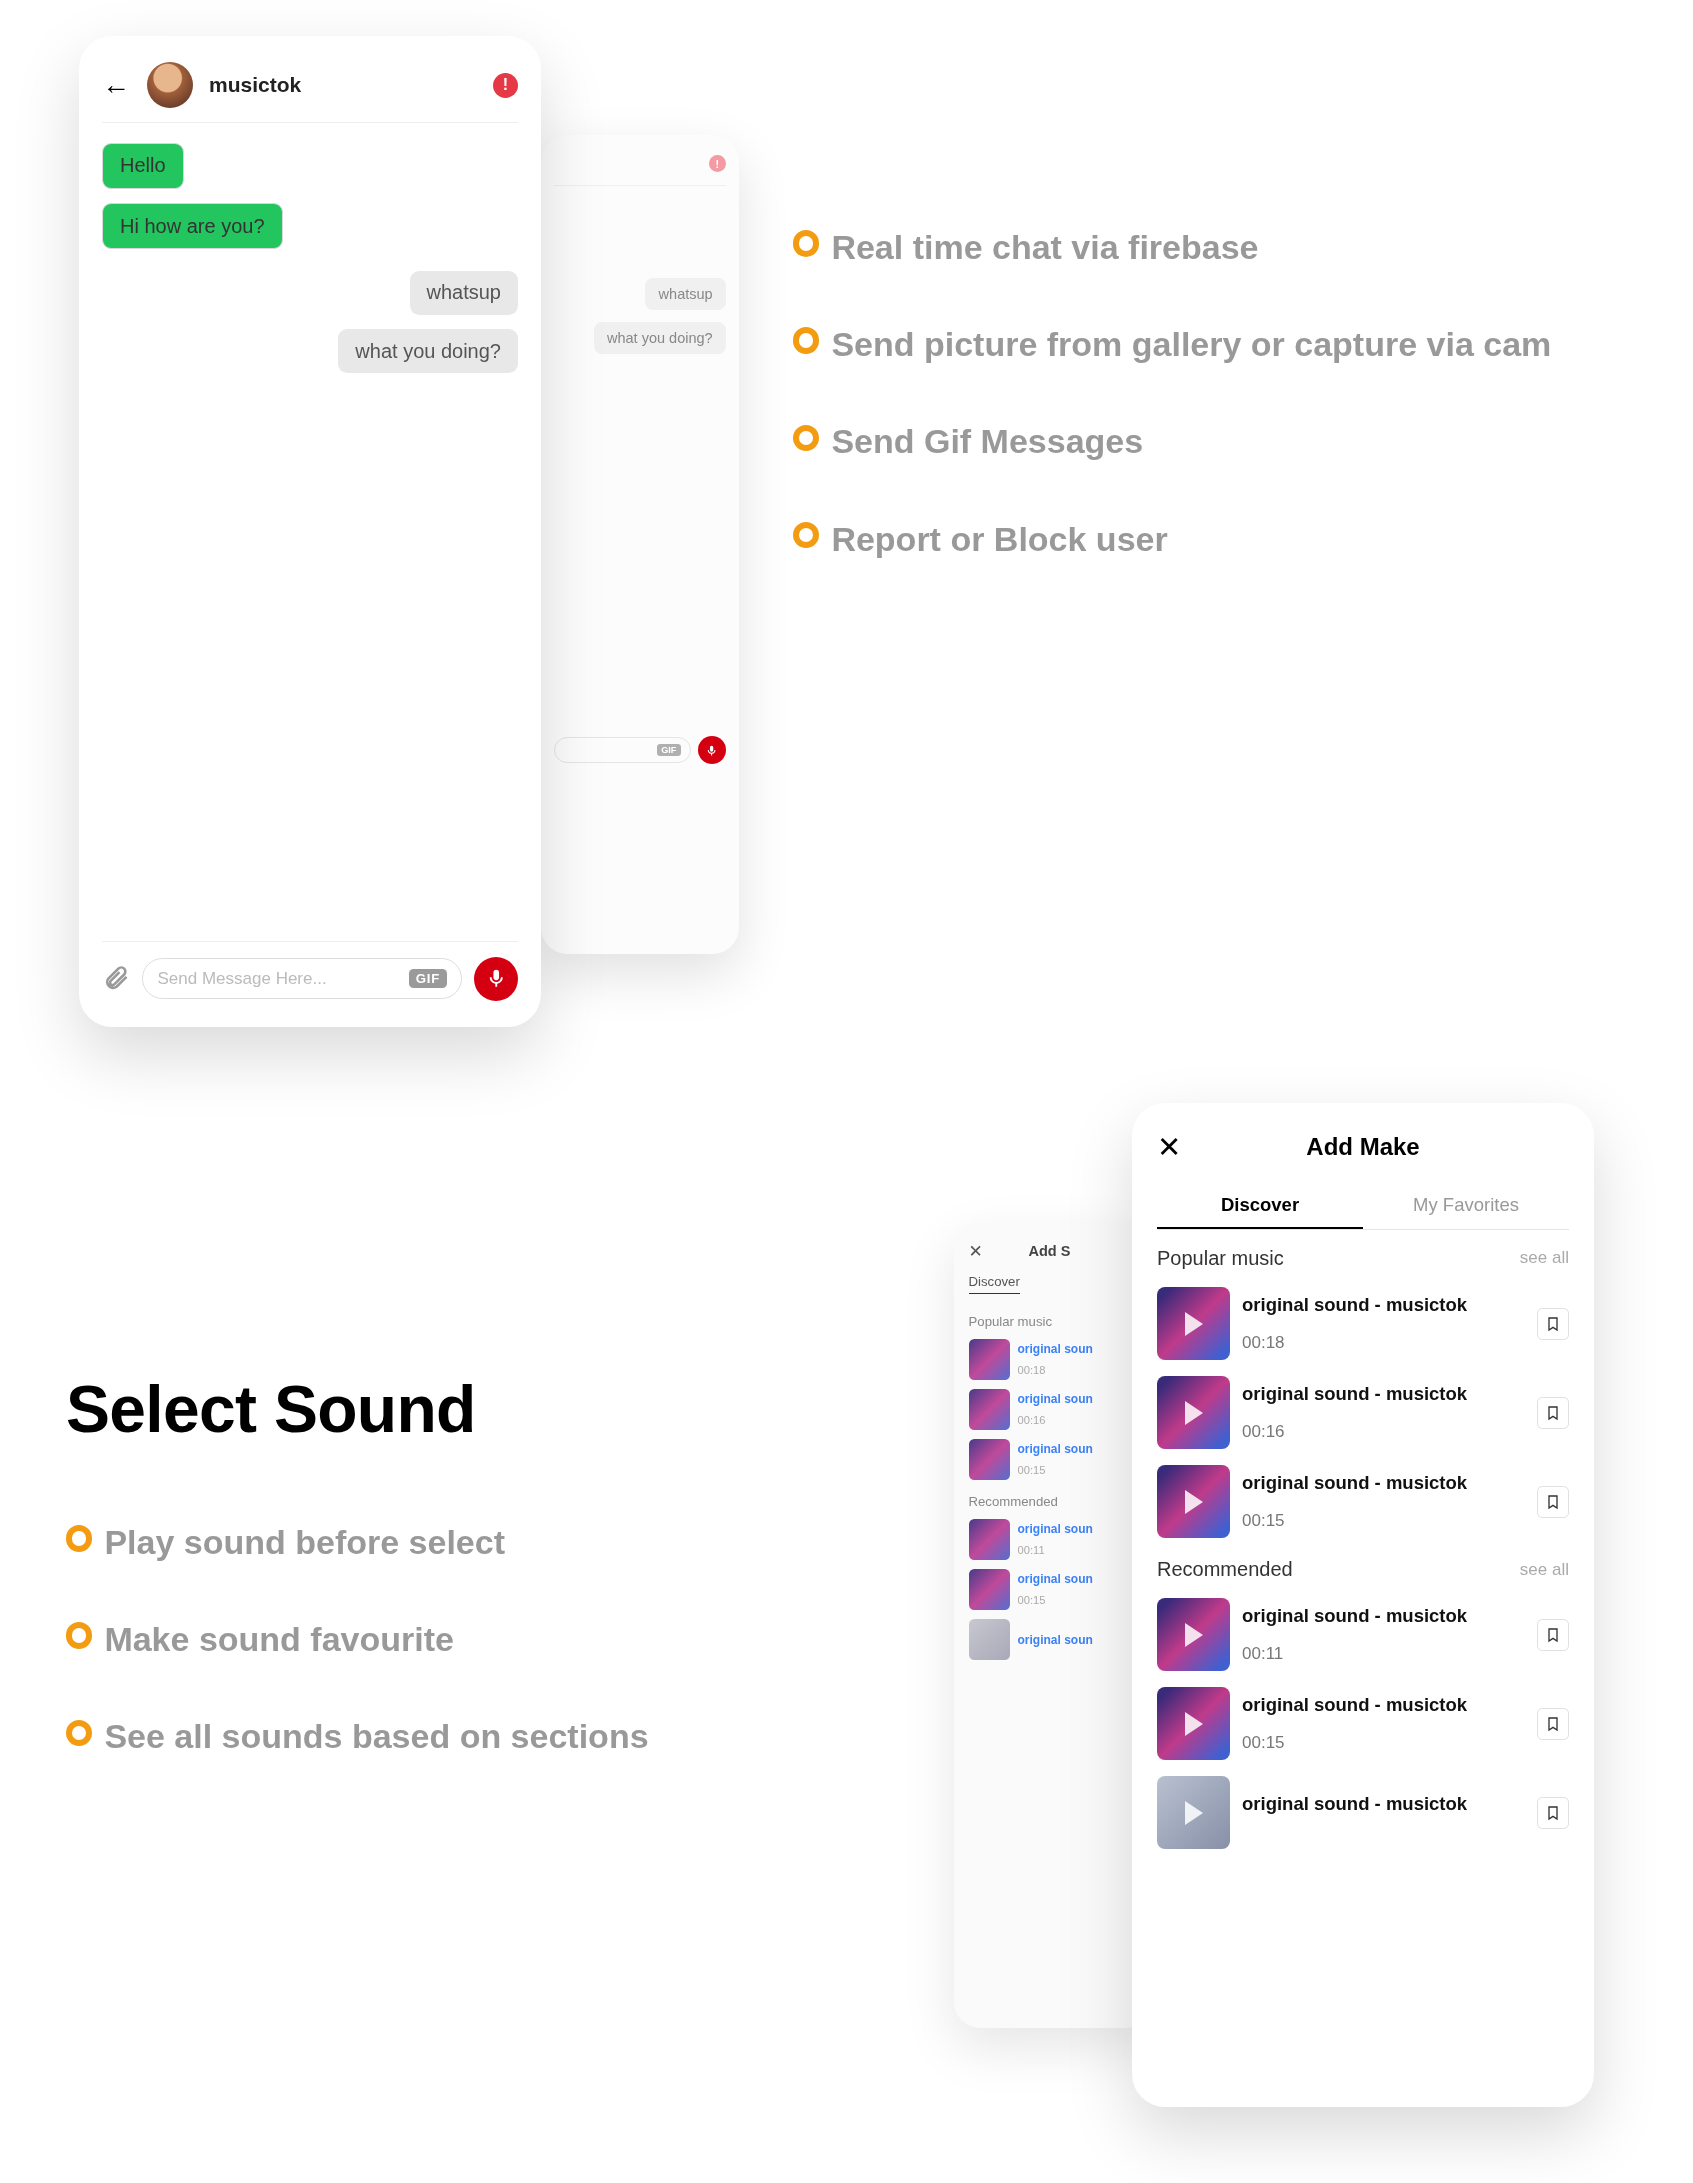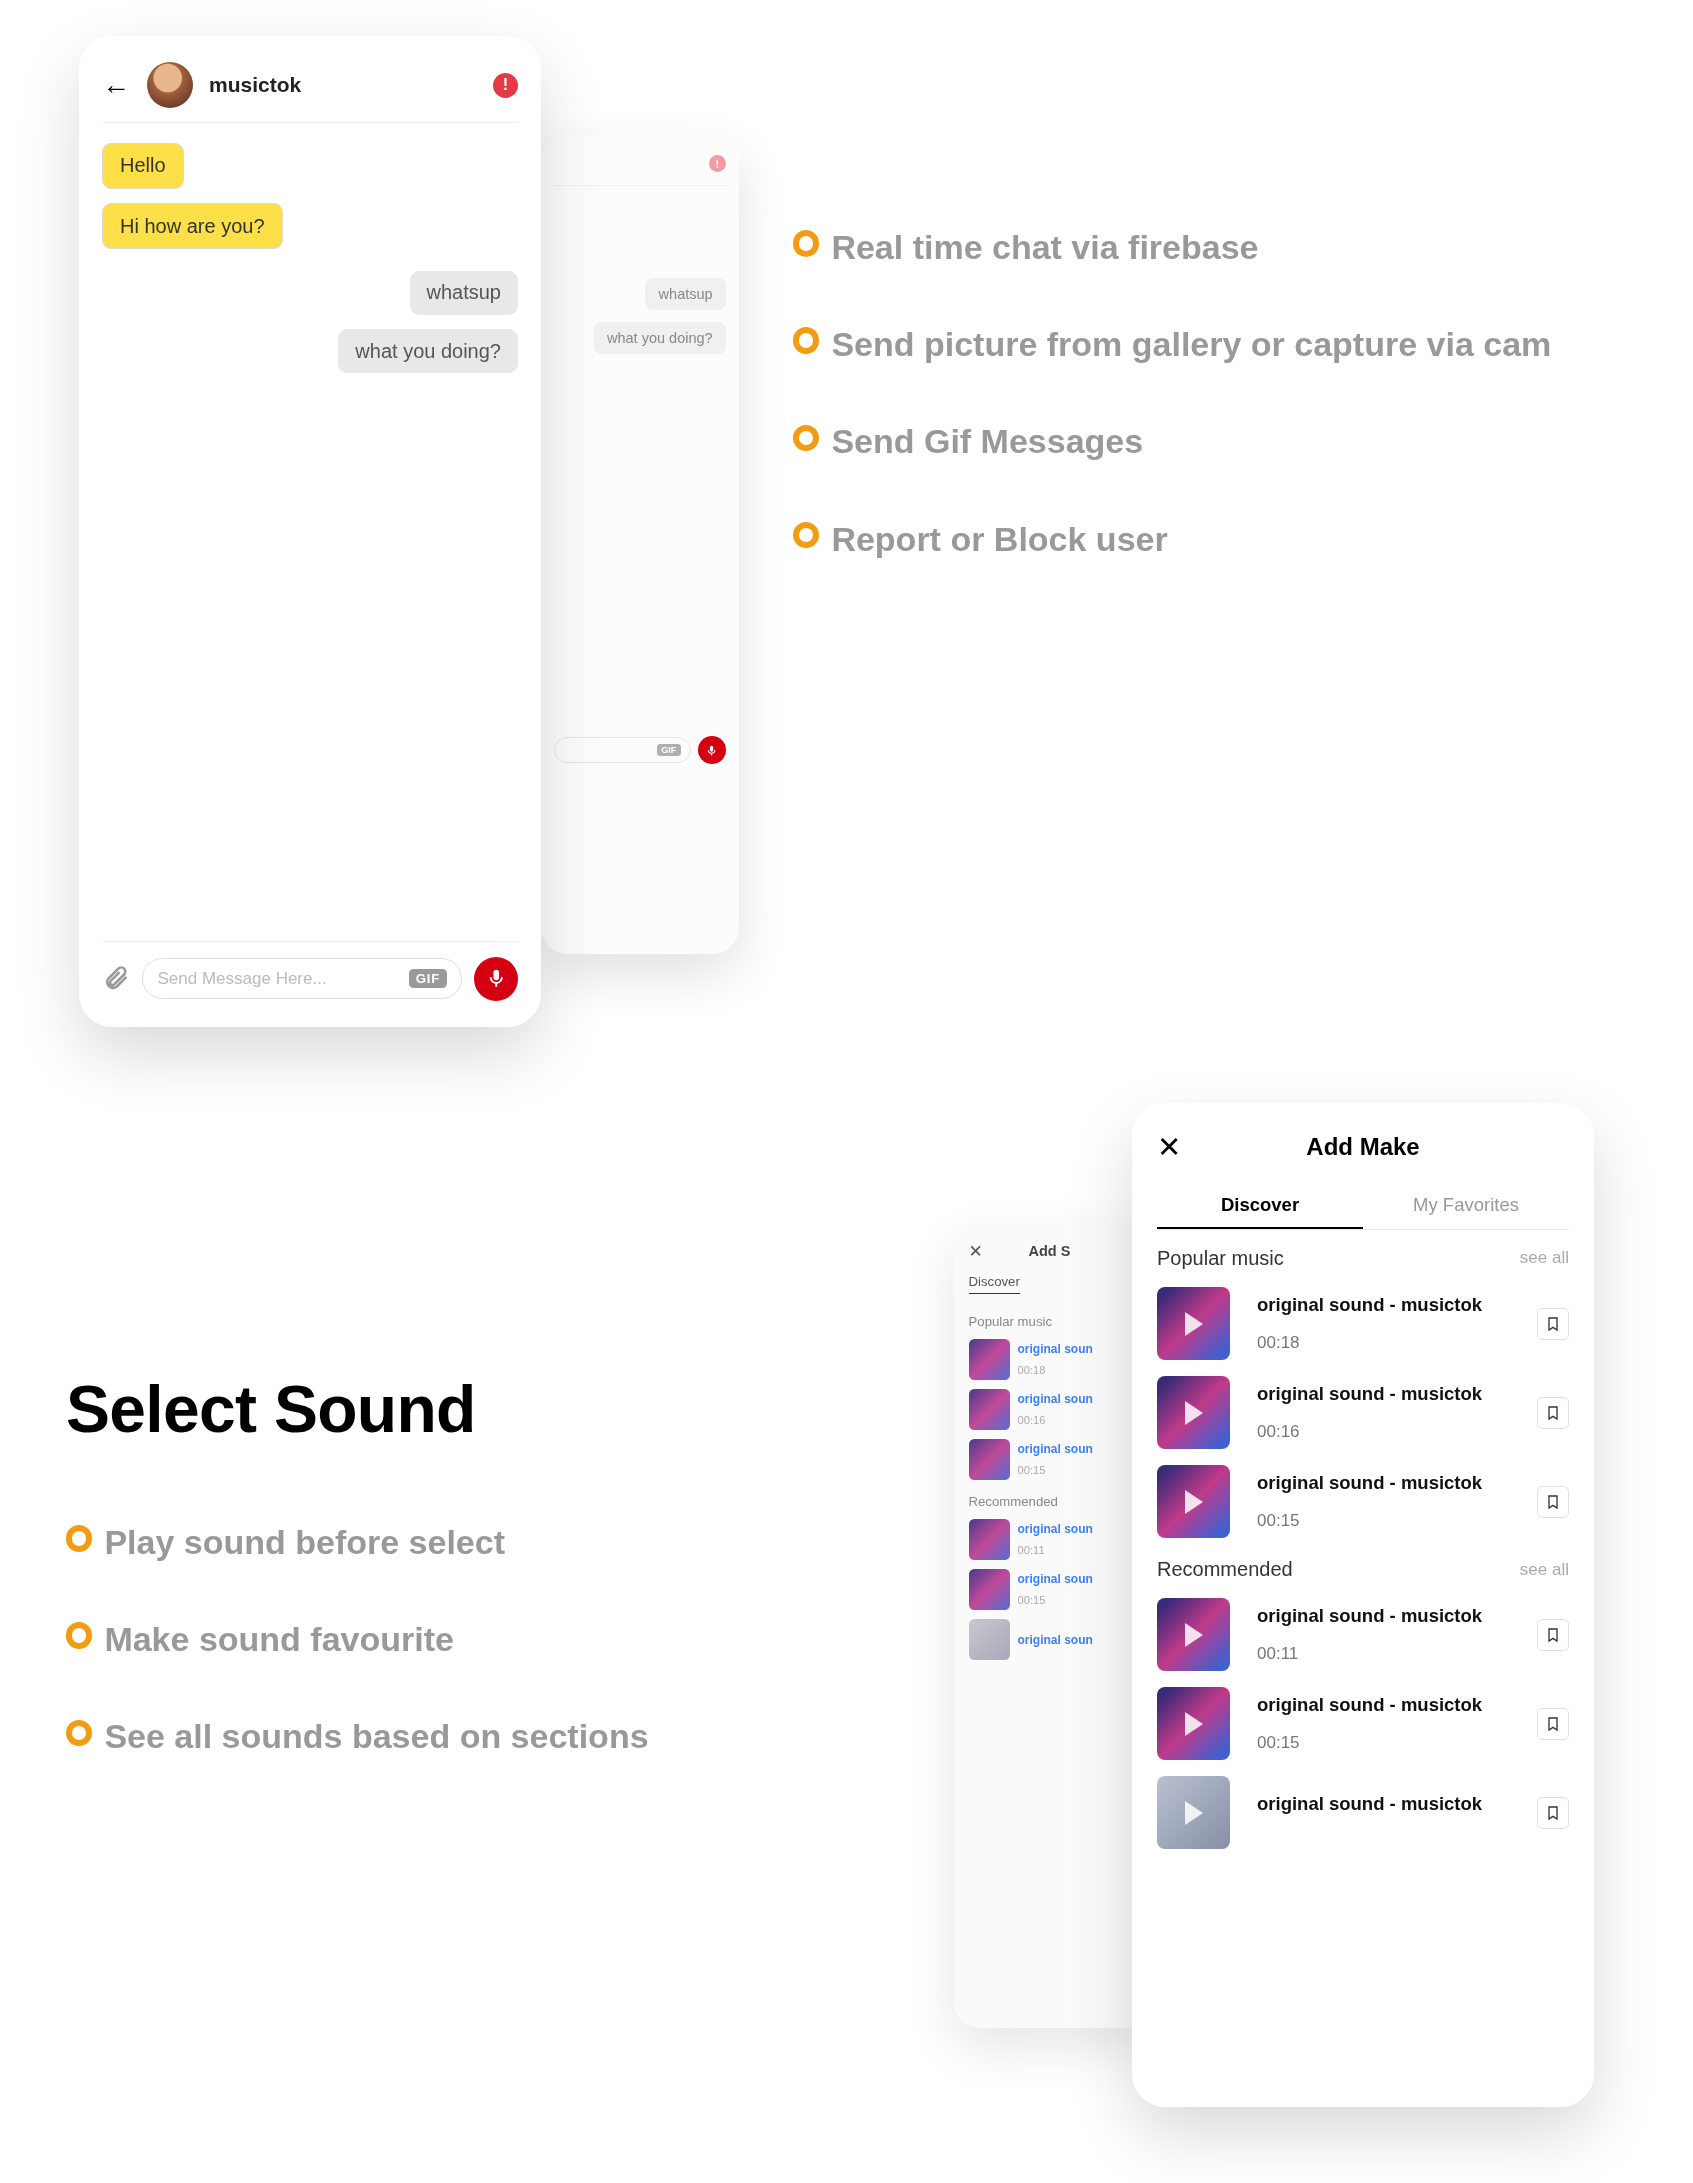--- a/index.html
+++ b/index.html
@@ -14,21 +14,21 @@
 .chat-header { display: flex; align-items: center; gap: 16.5px; padding-bottom: 13.2px; border-bottom: 0.7px solid #eee; }
 .back-arrow { font-size: 28px; font-weight: 700; }
 .avatar { width: 46px; height: 46px; border-radius: 50%; background: linear-gradient(135deg,#c98a5a,#8a4a2a); display: flex; align-items: center; justify-content: center; overflow: hidden; }
 .avatar-inner { width: 100%; height: 100%; background: radial-gradient(circle at 45% 35%, #e8b68c 35%, #a0603a 38%, #6a3a2a 80%); }
 .chat-user { font-weight: 700; font-size: 21px; color: #222; flex: 1; }
 .alert-badge { width: 25px; height: 25px; border-radius: 50%; background: #e63946; color: #fff; display: flex; align-items: center; justify-content: center; font-weight: 900; font-size: 16px; }
 .alert-badge-sm { width: 17px; height: 17px; border-radius: 50%; background: #f49aa3; color: #fff; display: flex; align-items: center; justify-content: center; font-weight: 900; font-size: 10.6px; }
 
 .chat-body { flex: 1; padding-top: 20px; }
 .msg { display: inline-block; padding: 10.6px 17px; border-radius: 9.2px; font-size: 20px; margin-bottom: 14.5px; }
-.msg-in { background: #fde047; border: 1.3px solid #d8d8d8; color: #333; }
+.msg-in { background: #22c55e; border: 1.3px solid #d8d8d8; color: #333; }
 .msg-out { background: #e8e8e8; color: #555; float: right; clear: both; }
 .msg-out-sm { background: #f0f0f0; color: #888; float: right; clear: both; font-size: 14.5px; padding: 8px 13.2px; border-radius: 8px; margin-bottom: 12px; }
 .clear { clear: both; }
 
 .chat-input-row { display: flex; align-items: center; gap: 12px; border-top: 0.7px solid #eee; padding-top: 14.5px; }
 .clip-icon svg { width: 28px; height: 28px; }
 .input-box { flex: 1; border: 1.3px solid #ddd; border-radius: 26.4px; padding: 9.2px 14.5px; display: flex; align-items: center; justify-content: space-between; }
 .input-placeholder { color: #bbb; font-size: 17px; }
 .gif-badge { background: #9a9a9a; color: #fff; font-weight: 800; font-size: 13.2px; padding: 2px 6.6px; border-radius: 4.6px; letter-spacing: 0.7px; }
 .mic-btn { width: 44px; height: 44px; border-radius: 50%; background: #d40012; display: flex; align-items: center; justify-content: center; }
@@ -62,21 +62,21 @@
 .close-x { font-size: 29px; font-weight: 400; color: #000; width: 40px; }
 .sound-title { flex: 1; text-align: center; font-weight: 800; font-size: 24px; padding-right: 40px; }
 .tabs { display: flex; border-bottom: 0.7px solid #e5e5e5; margin-bottom: 17px; }
 .tab { flex: 1; text-align: center; padding: 10.6px 0; font-size: 18.5px; color: #999; }
 .tab.active { color: #000; font-weight: 700; border-bottom: 2.6px solid #000; }
 
 .section-row { display: flex; justify-content: space-between; align-items: center; margin: 12px 0 9.2px; }
 .section-label { font-size: 20px; color: #333; }
 .see-all { font-size: 17px; color: #aaa; }
 
-.sound-item { display: flex; align-items: center; gap: 27px; padding: 8px 0; }
+.sound-item { display: flex; align-items: center; gap: 12px; padding: 8px 0; }
 .thumb { width: 73px; height: 73px; border-radius: 8px; background: linear-gradient(135deg,#3a2a7a 10%,#c03a8a 50%,#4060d0 90%); position: relative; display: flex; align-items: center; justify-content: center; flex-shrink: 0; }
 .thumb::after { content: ""; width: 0; height: 0; border-left: 18.5px solid rgba(255,255,255,0.85); border-top: 12px solid transparent; border-bottom: 12px solid transparent; }
 .sound-info { flex: 1; }
 .sound-name { font-weight: 800; font-size: 18.5px; color: #111; margin-bottom: 17px; }
 .sound-time { font-size: 17px; color: #777; }
 .bookmark-box { width: 32px; height: 32px; border: 1.3px solid #e0e0e0; border-radius: 5.3px; display: flex; align-items: center; justify-content: center; flex-shrink: 0; }
 .bookmark-box svg { width: 16px; height: 16px; fill: none; stroke: #333; stroke-width: 2; }
 
 
 .phone-back2 .sb-header { display: flex; align-items: center; margin-bottom: 12px; }

